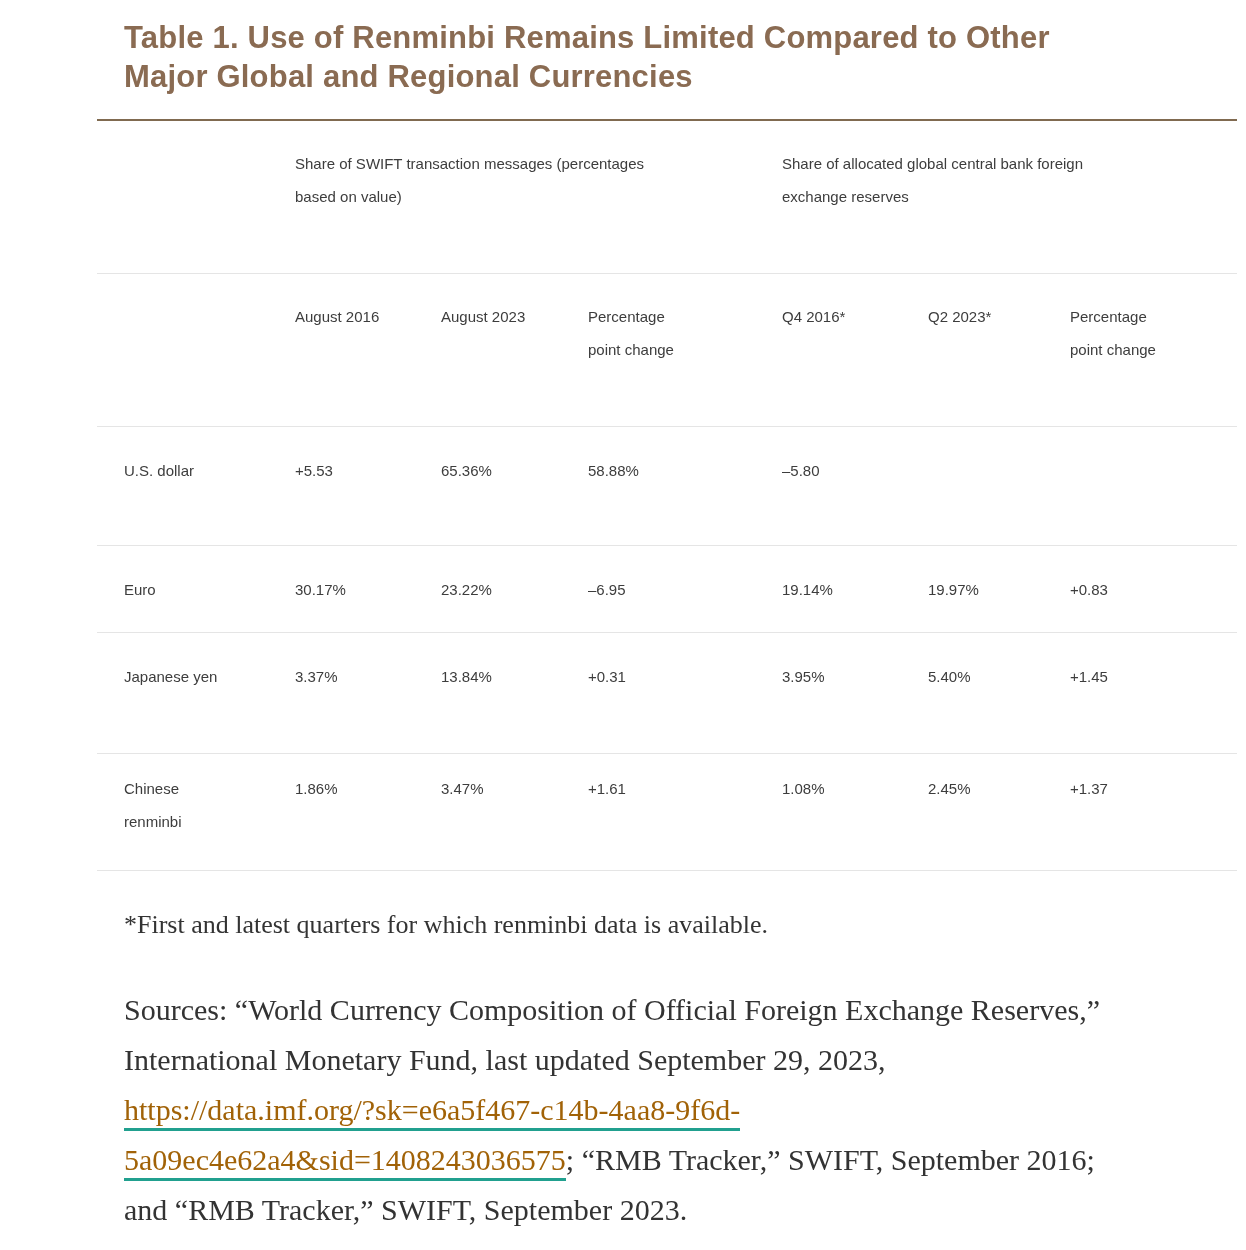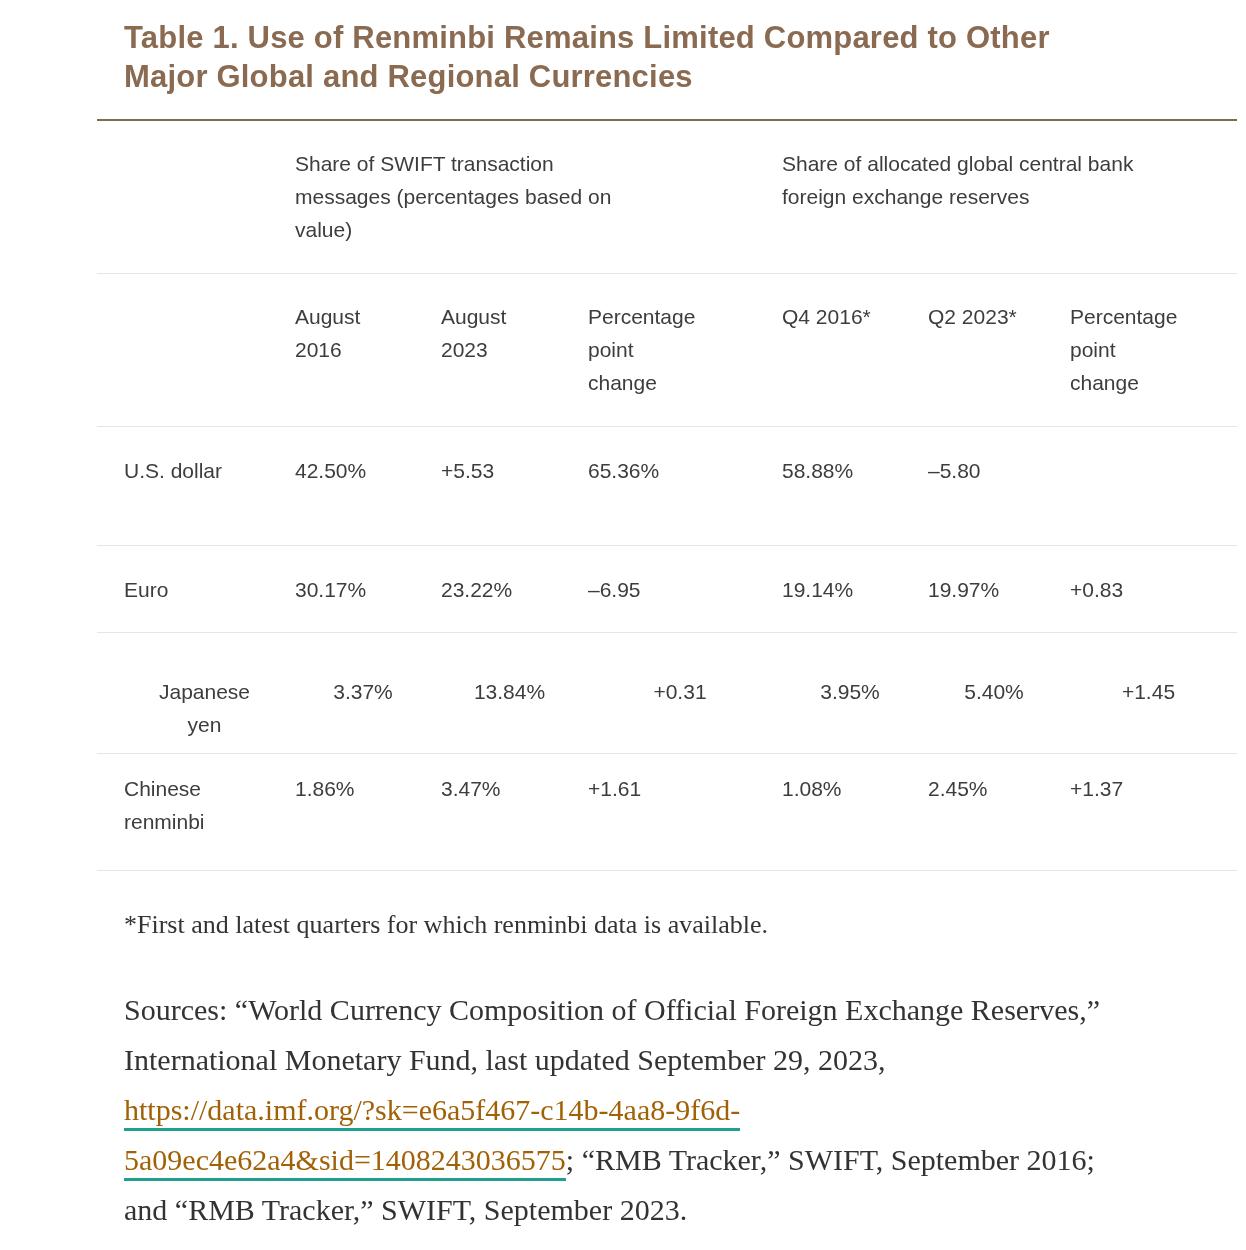--- a/index.html
+++ b/index.html
@@ -38,31 +38,31 @@
     grid-template-columns: 171px 146px 147px 194px 146px 142px 167px;
     padding-left: 27px;
     box-sizing: border-box;
   }
   .row + .row {
     border-top: 1px solid #e5e5e5;
   }
   .group-row { min-height: 152px; padding-top: 26px; }
   .header-row { min-height: 153px; padding-top: 26px; }
   .cell {
-    font-size: 21px;
+    font-size: 15px;
     line-height: 33px;
     padding-right: 10px;
   }
   .gh { display: inline-block; max-width: 360px; }
   .group-span3 { grid-column: span 3; }
   .ch { display: inline-block; max-width: 90px; }
   .row-label { display: inline-block; max-width: 100px; }
   .data-row-1 { min-height: 119px; padding-top: 27px; }
   .data-row-2 { min-height: 87px;  padding-top: 27px; }
-  .data-row-3 { min-height: 121px; padding-top: 42px; text-align: center; }
+  .data-row-3 { min-height: 121px; padding-top: 27px; }
   .data-row-4 { min-height: 117px; padding-top: 18px; }
   .footnote {
     margin: 36px 27px 0;
     font-family: "Liberation Serif", "DejaVu Serif", serif;
     font-size: 26px;
     line-height: 36px;
     color: #333333;
   }
   .sources {
     margin: 42px 27px 0;
@@ -107,21 +107,20 @@
       <div class="cell"><span class="ch">August 2016</span></div>
       <div class="cell"><span class="ch">August 2023</span></div>
       <div class="cell"><span class="ch">Percentage point change</span></div>
       <div class="cell"><span class="ch">Q4 2016*</span></div>
       <div class="cell"><span class="ch">Q2 2023*</span></div>
       <div class="cell"><span class="ch">Percentage point change</span></div>
     </div>
 
     <div class="row data-row-1">
       <div class="cell"><span class="row-label">U.S. dollar</span></div>
-      <div class="cell">42.50%</div>
       <div class="cell">+5.53</div>
       <div class="cell">65.36%</div>
       <div class="cell">58.88%</div>
       <div class="cell">–5.80</div>
     </div>
 
     <div class="row data-row-2">
       <div class="cell"><span class="row-label">Euro</span></div>
       <div class="cell">30.17%</div>
       <div class="cell">23.22%</div>

